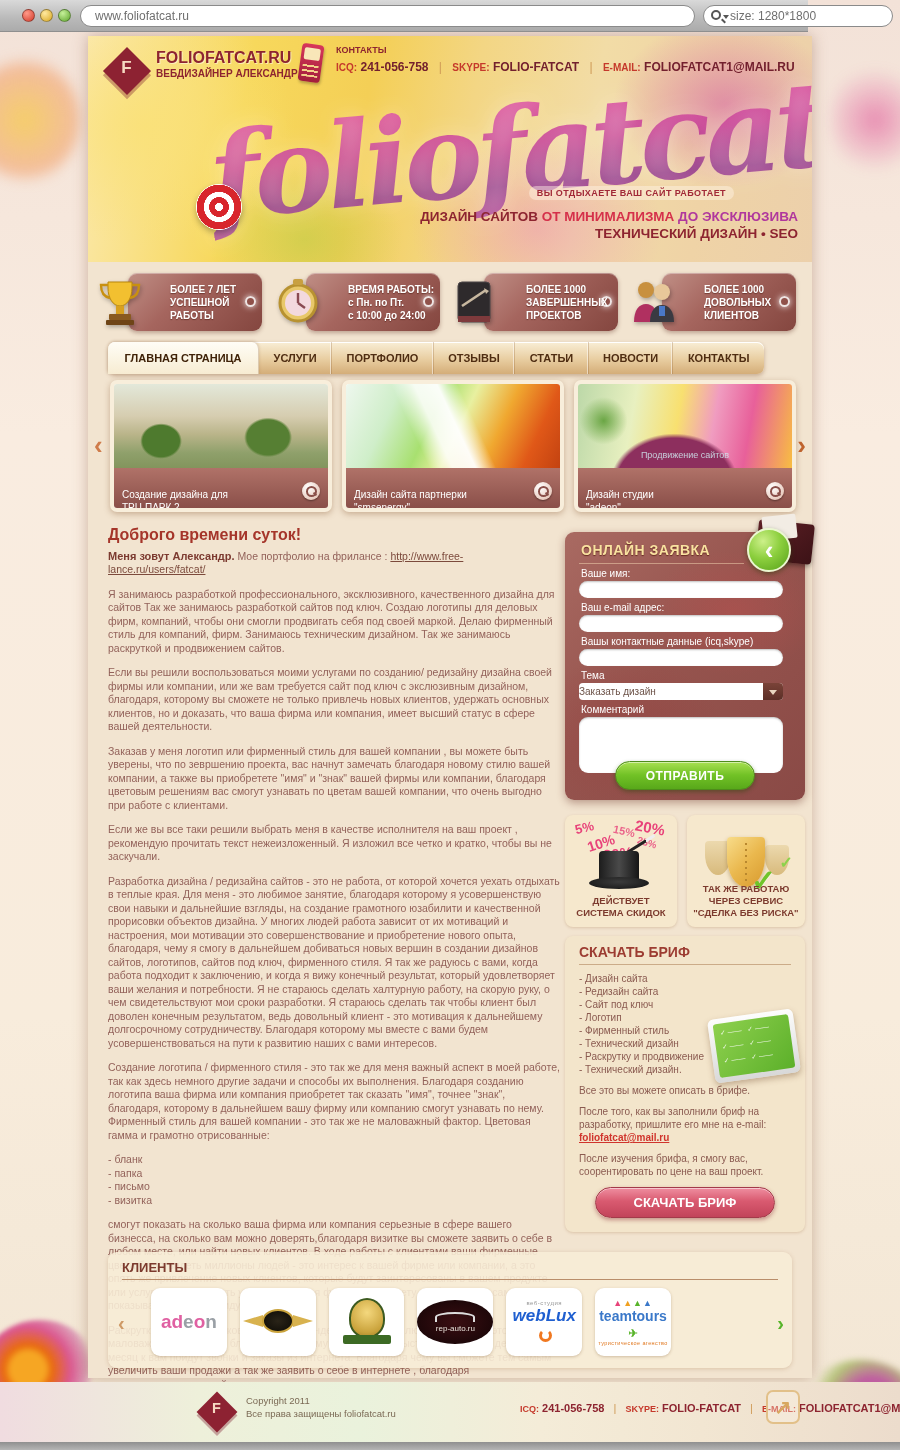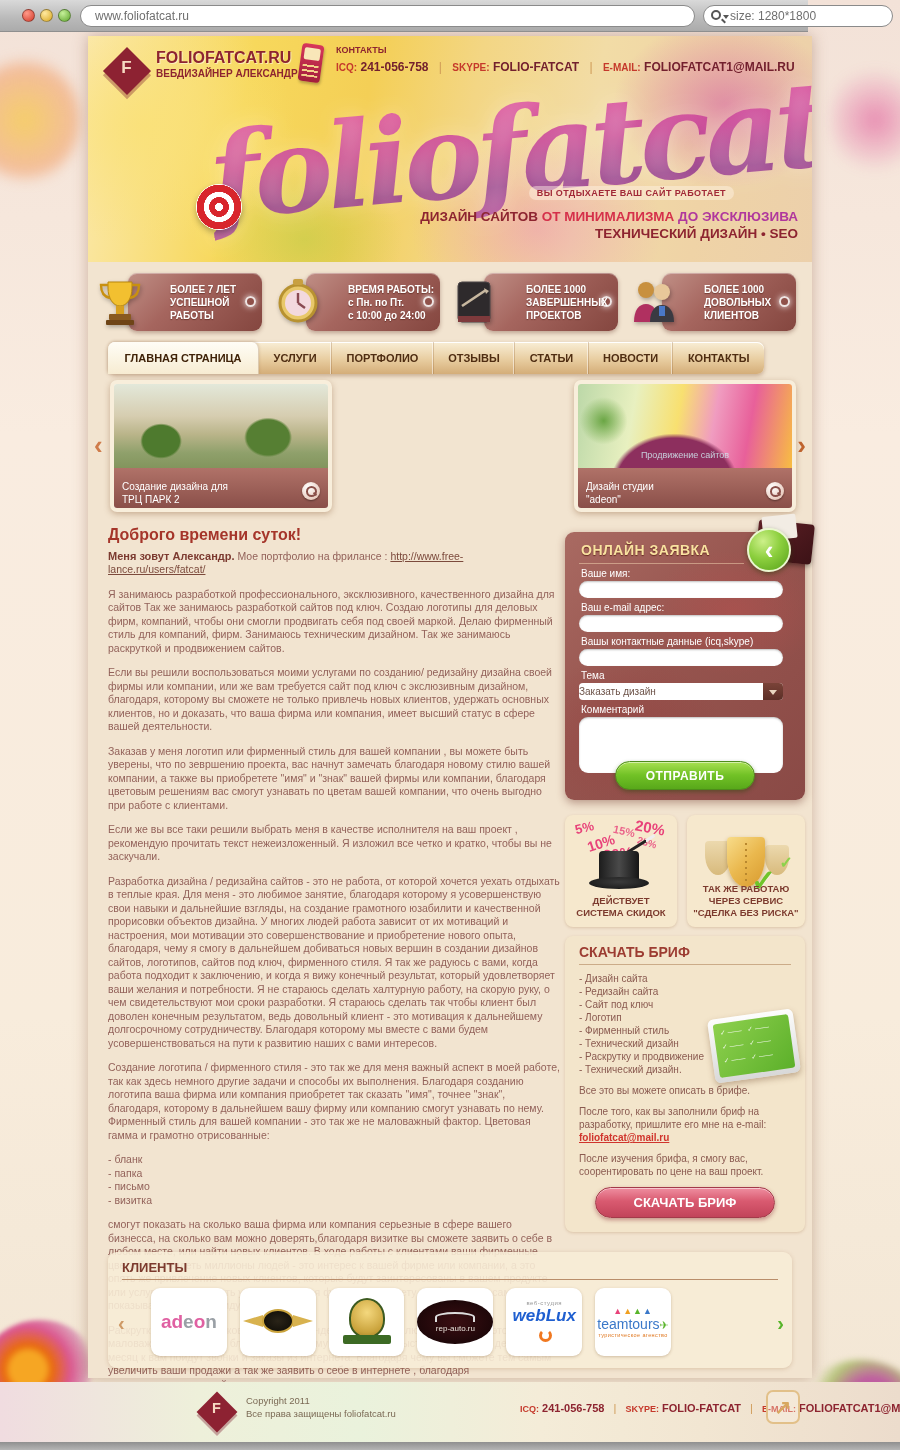--- a/index.html
+++ b/index.html
@@ -110,21 +110,21 @@
      radial-gradient(46px 38px at 72% 58%, #567f33 0 46%, transparent 52%),
      linear-gradient(180deg,#e3e8da 0%,#d6cdb0 35%,#b9b489 55%,#8fa06b 75%,#7c8f55 100%); }
   .ci2 { background:
      linear-gradient(65deg, transparent 34%, rgba(255,255,255,.85) 43%, rgba(255,255,255,.95) 52%, transparent 60%),
      linear-gradient(115deg,#eef7ee 0%,#cfeec9 22%,#a8e070 40%,#e8f0a0 52%,#f0a830 68%,#e05818 84%,#c04010 100%); }
   .ci3 { background:
      radial-gradient(100px 78px at 45% 108%, #8d2f5e 0 58%, rgba(141,47,94,0) 64%),
      radial-gradient(34px 34px at 12% 40%, rgba(80,150,40,.8), transparent 70%),
      linear-gradient(100deg,#bcd8a8 0%,#e8f0c0 26%,#f8e070 46%,#f09cc0 62%,#e8609a 78%,#f8c040 100%); }
   .card-overlay { position:absolute; left:0; right:0; top:66px; text-align:center; font-size:9px; color:#cfe6ee; opacity:.85; }
-  .card-cap { position:absolute; left:0; right:0; bottom:0; height:40px; padding:12px 8px;
+  .card-cap { position:absolute; left:0; right:0; bottom:0; height:40px; padding:20px 8px;
      background:linear-gradient(#b07268,#8a4f49); color:#fff; font-size:10px; line-height:13px; white-space:pre-line; }
   .magnif { position:absolute; right:8px; bottom:8px; width:18px; height:18px; border-radius:50%;
      background:radial-gradient(circle at 35% 30%,#fff,#e0b8a8); box-shadow:0 1px 2px rgba(0,0,0,.4); }
   .magnif:before{ content:""; position:absolute; left:4px; top:4px; width:7px; height:7px; border:2px solid #8a4f49; border-radius:50%; }
   .magnif:after{ content:""; position:absolute; left:11px; top:11px; width:4px; height:2px; background:#8a4f49; transform:rotate(45deg); }
 
   
   .content { position:absolute; left:0; top:488px; width:724px; }
   .leftcol { position:absolute; left:20px; top:4px; width:452px; color:#93625a; font-size:10.5px; line-height:13.5px; }
   .leftcol h1 { font-size:16px; color:#a5352a; margin-bottom:8px; font-weight:bold; }
@@ -228,21 +228,21 @@
   .weblux .sub { font-size:6px; color:#999; letter-spacing:.5px; }
   .weblux .main { font-size:17px; font-weight:bold; color:#1f5fd0; font-style:italic; }
   .weblux .swirl { display:inline-block; width:13px; height:13px; border:3px solid #f07820; border-radius:50%;
      border-top-color:transparent; vertical-align:middle; margin-left:2px; }
   .repauto { width:76px; height:44px; border-radius:50%; background:radial-gradient(#3a0e12,#120405);
      display:flex; flex-direction:column; align-items:center; justify-content:center; color:#e8e2da; }
   .repauto .car { width:40px; height:10px; border:2px solid #ddd; border-bottom:none; border-radius:50% 50% 0 0; }
   .repauto .nm { font-size:8px; margin-top:2px; }
   .teamtours { text-align:center; }
   .teamtours .ppl { font-size:9px; letter-spacing:1px; }
-  .teamtours .nm { font-size:14px; font-weight:normal; color:#3a78c9; }
+  .teamtours .nm { font-size:14px; font-weight:bold; color:#3a78c9; }
   .teamtours .nm .pl { color:#58b42a; font-size:11px; }
   .teamtours .sub { font-size:5.5px; color:#e07820; letter-spacing:.4px; }
 
   
   .footer { position:absolute; left:0; top:1382px; width:900px; height:60px; z-index:6;
      background:linear-gradient(90deg,#f0dce0 0%,#eef0da 22%,#eaf2dc 40%,#f4ecd8 60%,#f2e6d2 78%,#ecdccc 100%); }
   .footer .logo-diamond { left:200px; top:13px; transform:rotate(45deg) scale(.85); }
   .fcopy { position:absolute; left:246px; top:12px; font-size:9.5px; color:#7b6a55; line-height:13px; }
   .fcontacts { position:absolute; left:520px; top:20px; font-size:11px; font-weight:bold; white-space:nowrap; }
   .fcontacts .lab { color:#c5392b; font-size:9px; } .fcontacts .val { color:#8d2430; } .fcontacts .sep { color:#cf9a56; margin:0 6px; font-weight:normal; }
@@ -371,20 +371,25 @@
       <div class="tab">КОНТАКТЫ</div>
     </div>
 
     <div class="carousel">
       <span class="car-arrow car-prev">‹</span>
       <span class="car-arrow car-next">›</span>
       <div class="card card1">
         <div class="card-img ci1"></div>
         <div class="card-cap"><span class="pre">Создание дизайна для
 ТРЦ ПАРК 2</span><span class="magnif"></span></div>
+      </div>
+      <div class="card card2">
+        <div class="card-img ci2"></div>
+        <div class="card-cap"><span class="pre">Дизайн сайта партнерки
+"smsenergy"</span><span class="magnif"></span></div>
       </div>
       <div class="card card3">
         <div class="card-img ci3"></div>
         <div class="card-overlay">Продвижение  сайтов</div>
         <div class="card-cap"><span class="pre">Дизайн студии
 "adeon"</span><span class="magnif"></span></div>
       </div>
     </div>
 
     <div class="content">

